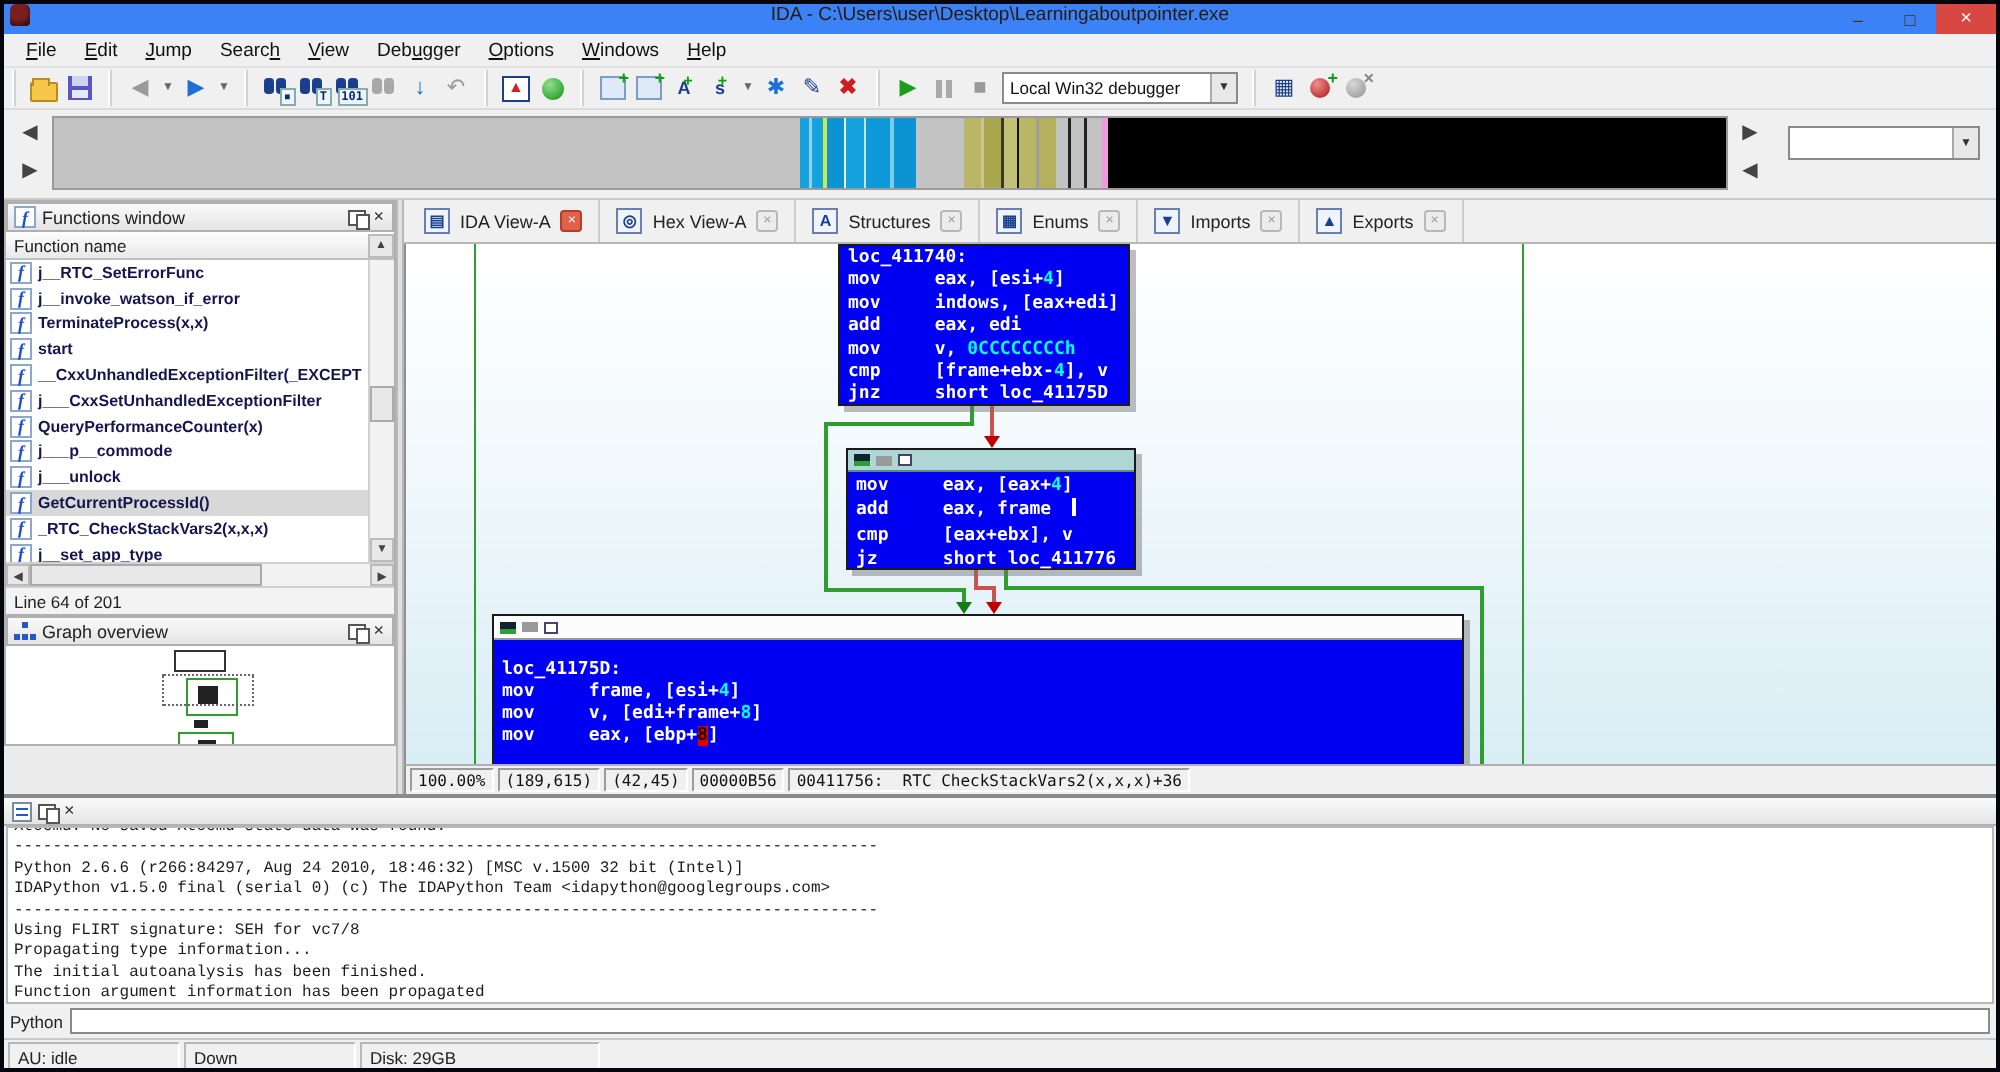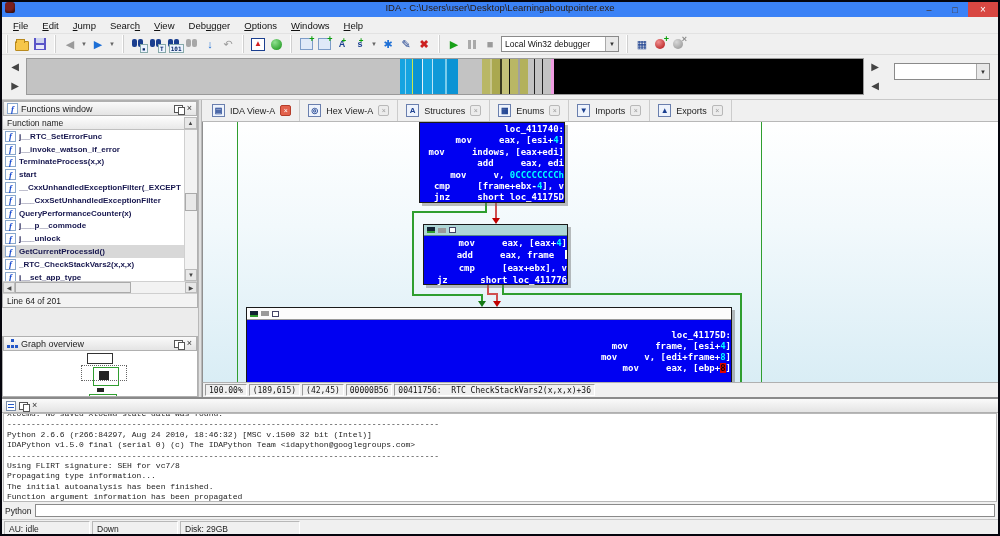--- a/index.html
+++ b/index.html
@@ -131,21 +131,21 @@
   .vs-thumb { position:absolute; left:0; right:0; top:45%; height:18px; background:#e8e8e8; border:1px solid #aaa; }
   .hscroll { height:12px; background:#f2f2f2; border-top:1px solid #d0d0d0; display:flex; flex:0 0 auto; }
   .hs-btn { width:12px; background:#e8e8e8; border:1px solid #bbb; font-size:6px; color:#444;
             display:flex; align-items:center; justify-content:center; }
   .hs-track { flex:1; position:relative; }
   .hs-thumb { position:absolute; top:0; bottom:0; left:0; width:68%; background:#e8e8e8; border:1px solid #aaa; }
   .fstatus { height:14px; font-size:8.5px; color:#222; display:flex; align-items:center; padding-left:4px;
              background:#f3f3f3; border-top:1px solid #cfcfcf; flex:0 0 auto; }
 
   
-  .overview { height:65px; display:flex; flex-direction:column; border:1px solid #b0b0b0; border-top:none; background:#fff;margin-top:28px; }
+  .overview { height:65px; display:flex; flex-direction:column; border:1px solid #b0b0b0; border-top:none; background:#fff; }
   .ov-body { flex:1; position:relative; background:#fff; overflow:hidden; }
   .mini { position:absolute; border:1px solid #333; background:#fff; }
   .mini.green { border-color:#2f9e2f; }
   .mini-bar { position:absolute; background:#222; }
   .mini-dotted { position:absolute; border:1px dotted #666; background:transparent; }
 
   
   .tabbar { height:22px; background:#f0f0f0; border-bottom:1px solid #b8b8b8; display:flex;
             align-items:center; padding-left:2px; flex:0 0 auto; }
   .tab { display:flex; align-items:center; gap:5px; padding:0 8px; height:100%; border-right:1px solid #cccccc; }
@@ -168,21 +168,21 @@
   .ah.r { border-top:6px solid #c00000; }
   .blk { position:absolute; z-index:2; border:1px solid #1a1a1a; background:#0000f2;
          box-shadow:3px 3px 0 rgba(110,110,110,.45); }
   .blk-tb { display:flex; align-items:center; gap:3px; padding-left:3px; }
   .blk-tb.teal { background:#aed6d6; height:11px; border-bottom:1px solid #5a8a8a; }
   .blk-tb.white { background:#fcfcfc; height:12px; border-bottom:1px solid #999; }
   .mini-ic1 { width:8px; height:6px; background:linear-gradient(#123,#123 60%,#2f9e2f 60%); }
   .mini-ic2 { width:8px; height:5px; background:#9a9a9a; }
   .mini-ic3 { width:7px; height:6px; background:#fff; border:1px solid #446; }
   .code { padding:1px 0 0 4px; }
-  .cline { white-space:pre; font:bold 9px "DejaVu Sans Mono", monospace; color:#fff; min-height:1em;text-align:right; }
+  .cline { white-space:pre; font:bold 9px "DejaVu Sans Mono", monospace; color:#fff; min-height:1em; }
   #blk-b1 .cline { line-height:11.4px; }
   #blk-b2 .cline { line-height:12.4px; }
   #blk-b3 .cline { line-height:11px; }
   .seg-n { color:#00ffff; }
   .seg-hl { background:#e00000; color:#1a0000; }
   .seg-caret { display:inline-block; width:2px; height:9px; background:#fff; vertical-align:-1px; }
 
   
   .gstatus { height:15px; background:#f0f0f0; border-top:1px solid #b0b0b0; border-left:1px solid #909090;
              display:flex; align-items:center; gap:2px; padding:1px 2px; flex:0 0 auto; }

